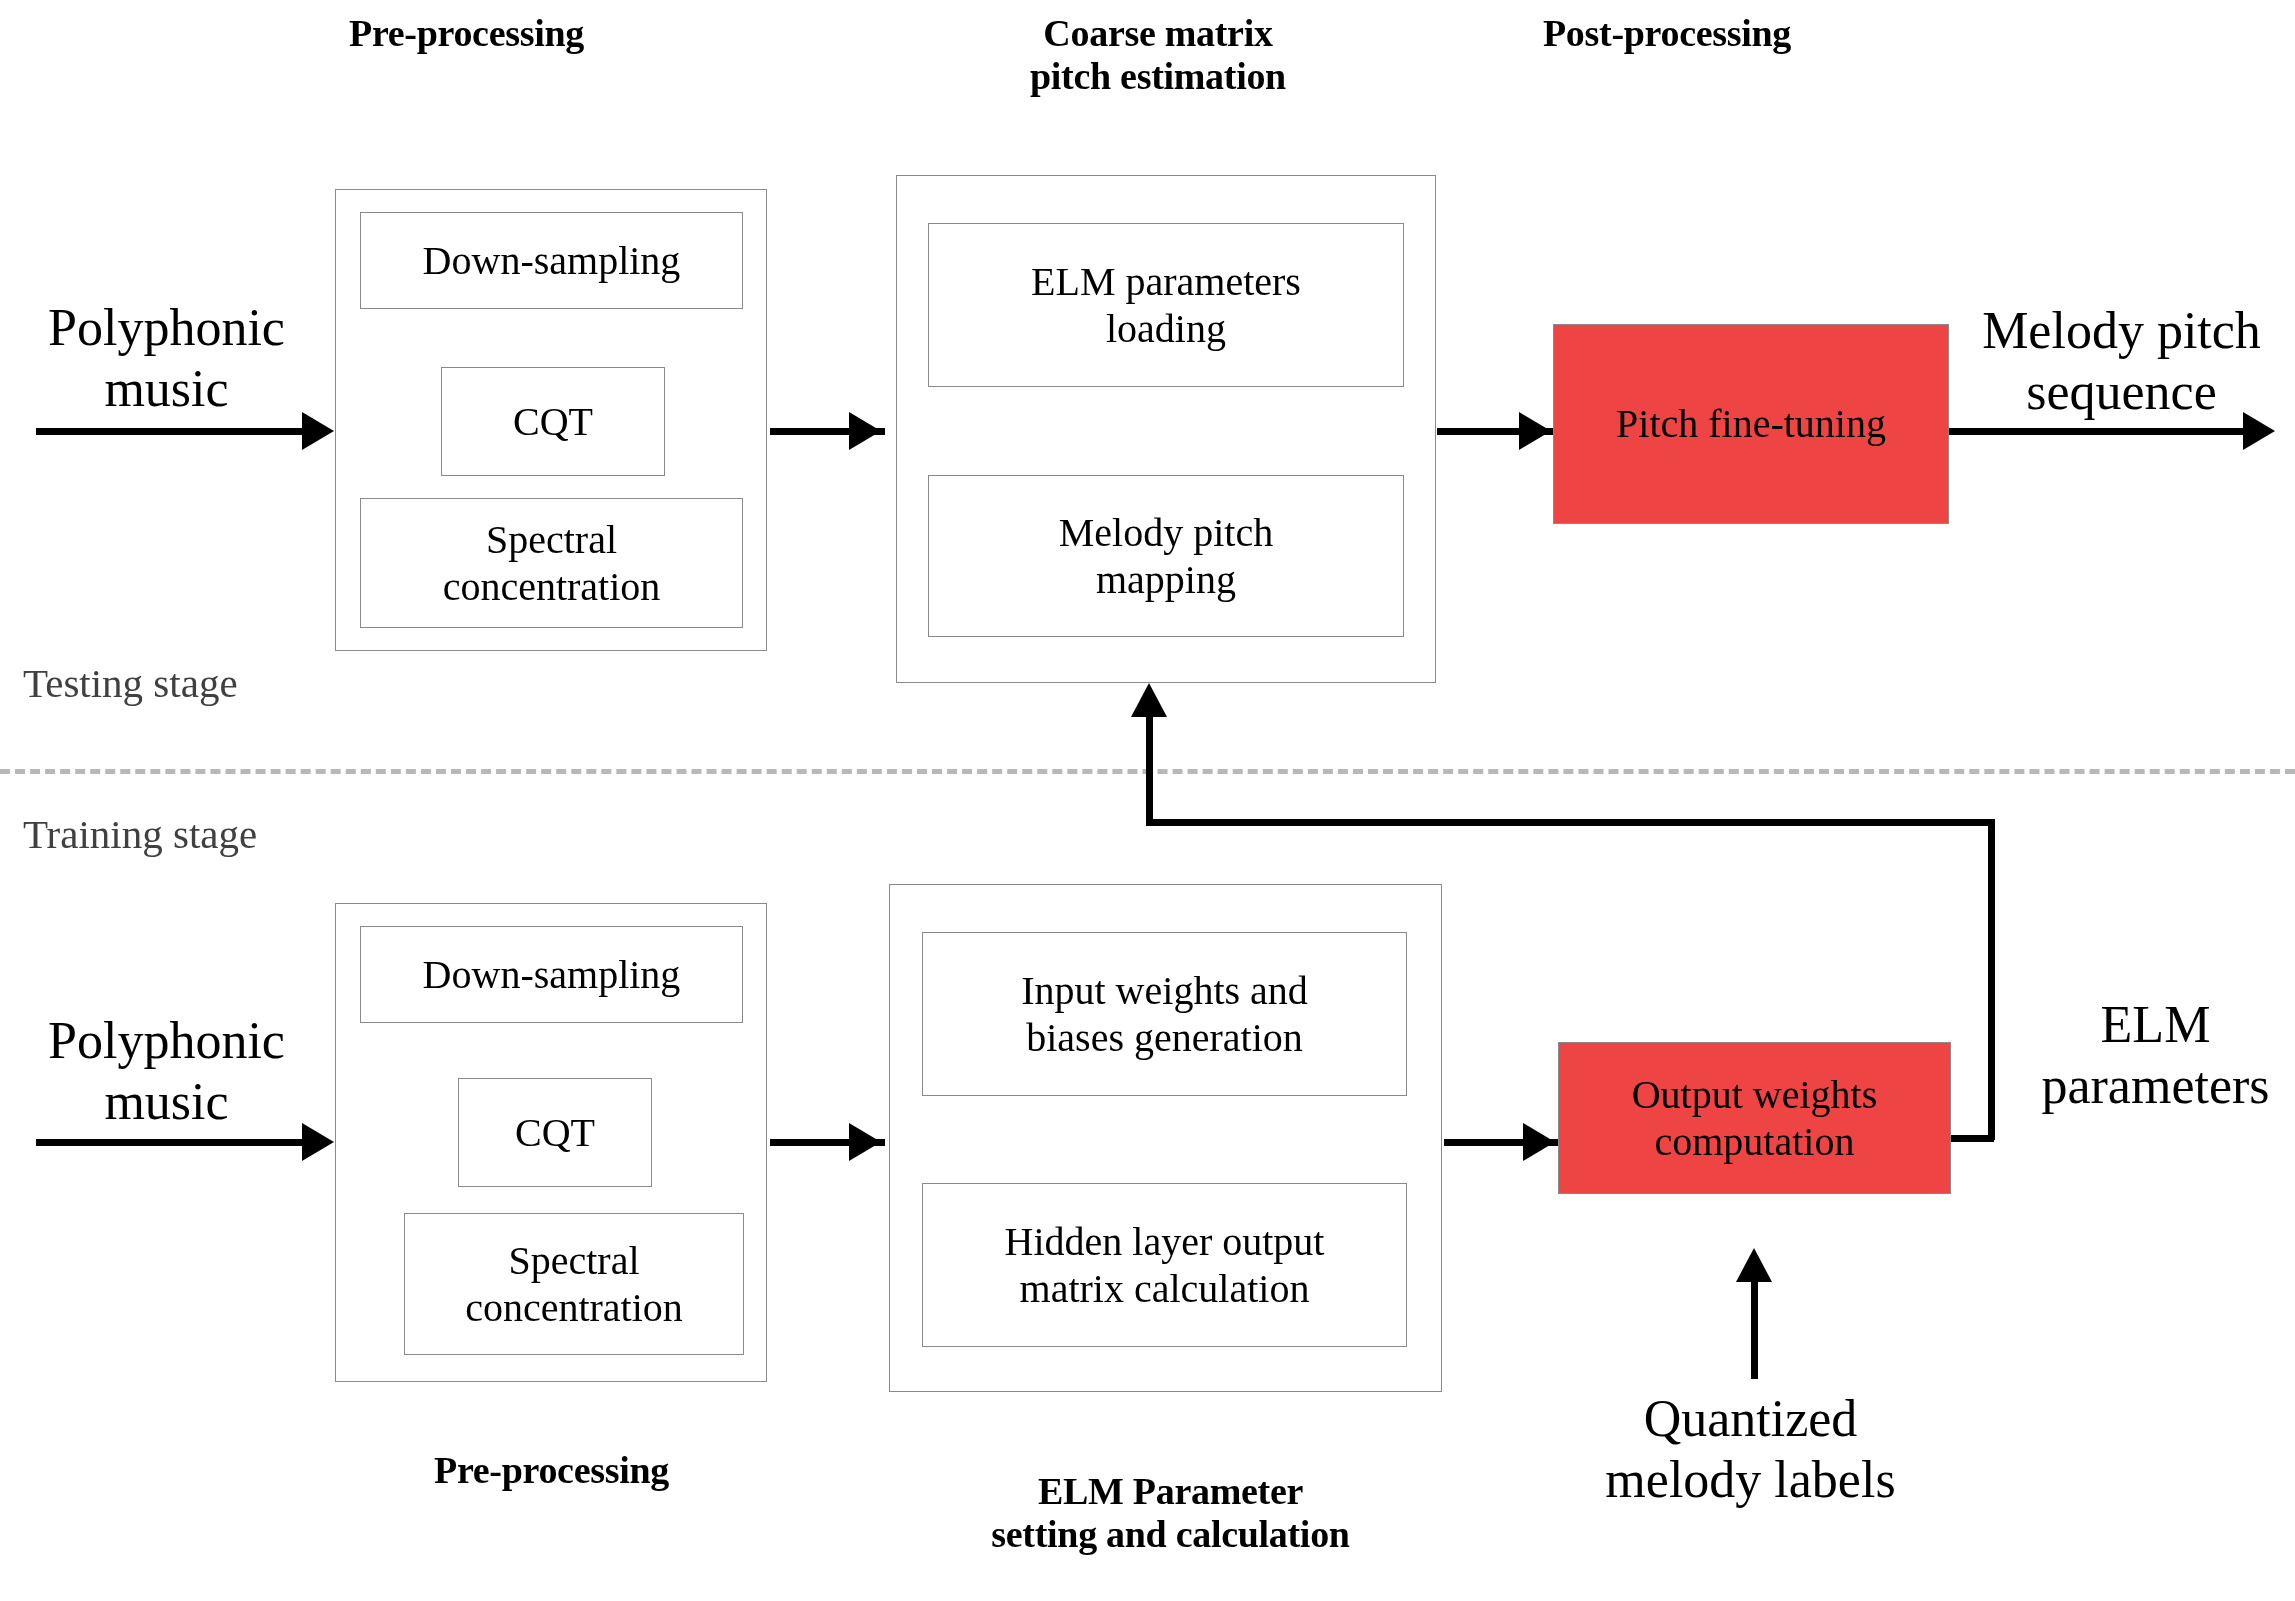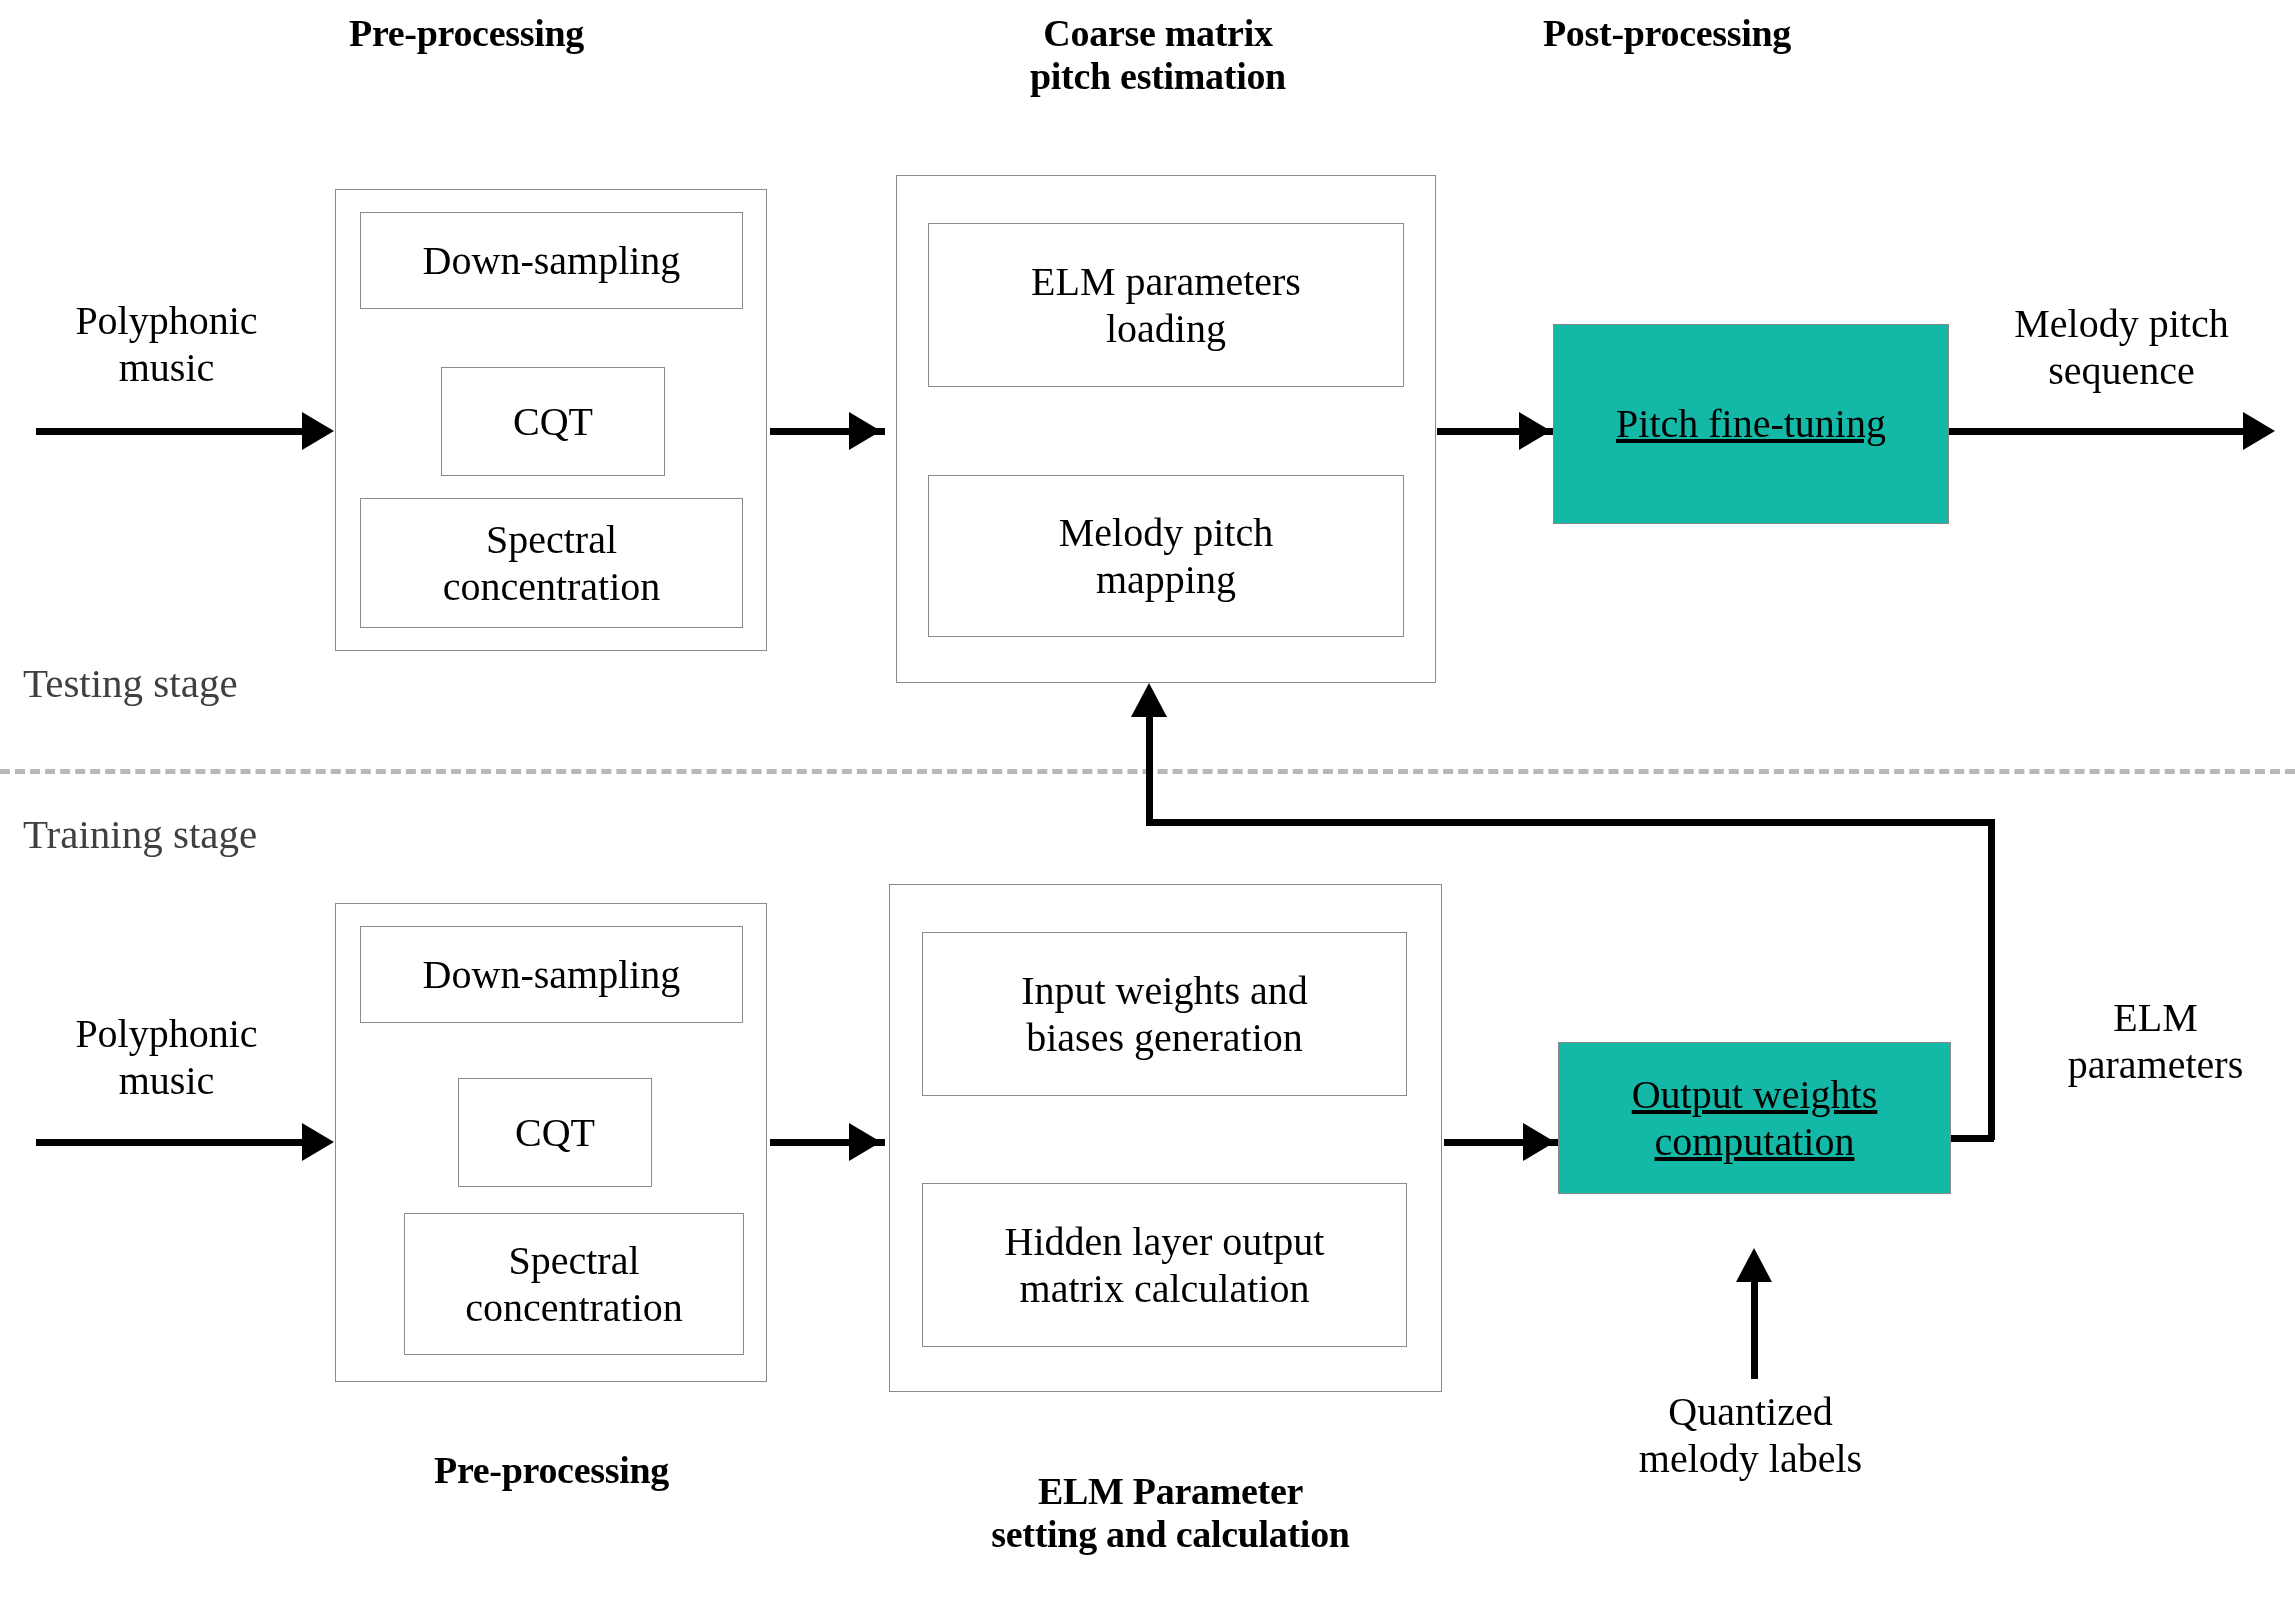--- a/index.html
+++ b/index.html
@@ -33,21 +33,21 @@
     font-weight: normal;
     font-size: 41px;
     color: #404040;
     line-height: 1.1;
     white-space: nowrap;
   }
   .flowtext {
     position: absolute;
     font-family: "Liberation Serif", "DejaVu Serif", serif;
     font-weight: normal;
-    font-size: 40px;
+    font-size: 52px;
     color: #000;
     text-align: center;
     line-height: 1.18;
     white-space: pre-line;
   }
   
   .outerbox {
     position: absolute;
     border: 1.8px solid #8a8a8a;
     box-sizing: border-box;
@@ -59,25 +59,24 @@
     box-sizing: border-box;
     background: #ffffff;
     display: flex;
     align-items: center;
     justify-content: center;
   }
   .plainbox {
     position: absolute;
     border: 1.8px solid #8a8a8a;
     box-sizing: border-box;
-    background: #14b8a6;
+    background: #ef4444;
     display: flex;
     align-items: center;
     justify-content: center;
-    text-decoration: underline;
   }
   .boxlabel {
     font-family: "Liberation Serif", "DejaVu Serif", serif;
     font-size: 40px;
     color: #000;
     text-align: center;
     line-height: 1.18;
     white-space: pre-line;
   }
   

